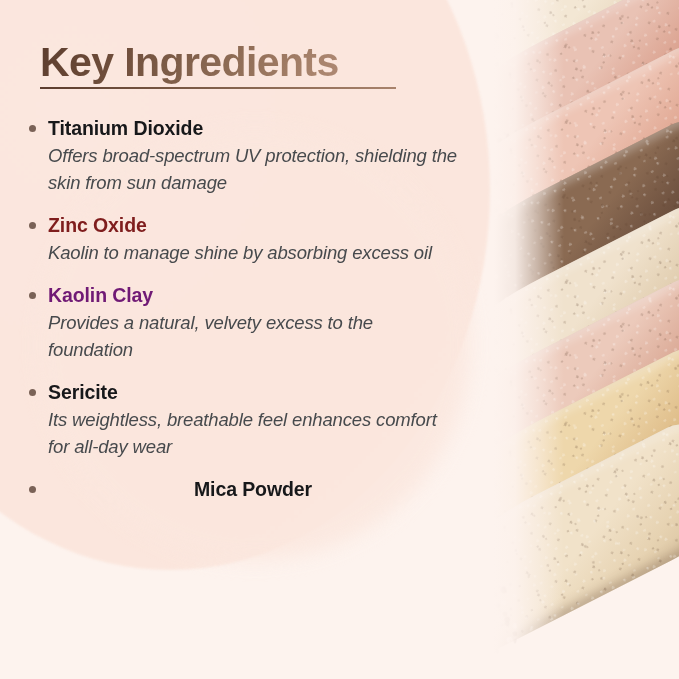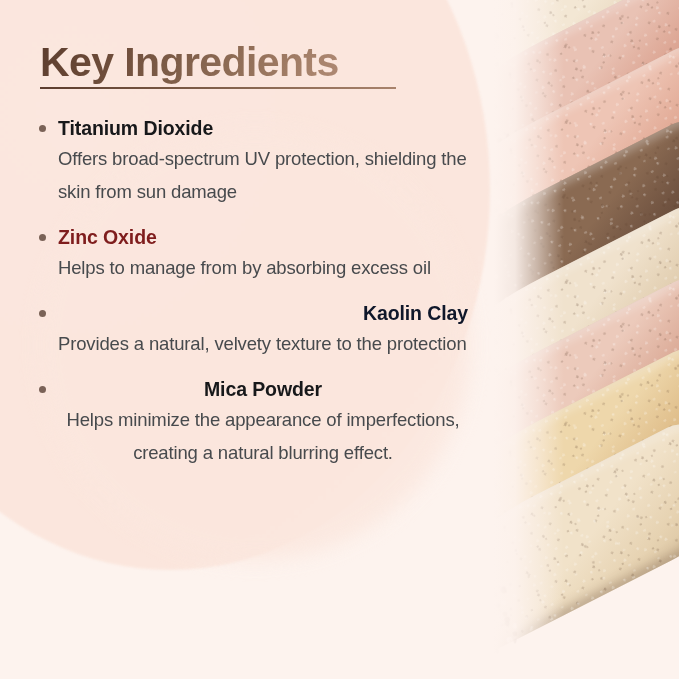--- a/index.html
+++ b/index.html
@@ -76,21 +76,21 @@
   }
   .title-underline {
     margin-top: 1px;
     height: 2px;
     width: 356px;
     background: linear-gradient(90deg, #5c3d2e 0%, #7d5c47 45%, #a8836c 100%);
   }
 
   ul.list {
     position: absolute;
-    left: 38px;
+    left: 28px;
     top: 116px;
     margin: 0;
     padding: 0;
     list-style: none;
     width: 430px;
   }
   li.item {
     position: relative;
     padding-left: 20px;
     margin-bottom: 17px;
@@ -111,24 +111,25 @@
     font-weight: bold;
     color: #17181a;
     line-height: 25px;
     letter-spacing: -0.1px;
     display: block;
   }
   .item-desc {
     font-size: 18.5px;
     font-weight: 400;
     color: #474a4d;
-    line-height: 33px;
+    line-height: 27px;
     letter-spacing: -0.15px;
     display: block;
     margin-top: 1px;
+    font-style: italic;
   }
 
   
   .swatches {
     position: absolute;
     right: 0;
     top: 0;
     width: 185px;
     height: 679px;
     overflow: hidden;
@@ -225,31 +226,35 @@
 
     <ul class="list" id="ingredient-list">
         <li class="item">
           <span class="bullet" style="background: rgb(122, 98, 87);"></span>
           <span class="item-title" style="color: rgb(23, 24, 26);">Titanium Dioxide</span>
           <span class="item-desc" style="color: rgb(71, 74, 77);">Offers broad-spectrum UV protection, shielding the skin from sun damage</span>
         </li>
         <li class="item">
           <span class="bullet" style="background: rgb(122, 98, 87);"></span>
           <span class="item-title" style="color: #7f1d1d;">Zinc Oxide</span>
-          <span class="item-desc" style="color: rgb(71, 74, 77);">Helps to manage from by absorbing excess oil</span>
-        </li>
-        <li class="item">
-          <span class="bullet" style="background: rgb(122, 98, 87);"></span>
-          <span class="item-title" style="color: #0f172a; text-align: right;">Kaolin Clay</span>
-          <span class="item-desc" style="color: rgb(71, 74, 77);">Provides a natural, velvety texture to the protection</span>
+          <span class="item-desc" style="color: rgb(71, 74, 77);">Kaolin to manage shine by absorbing excess oil</span>
+        </li>
+        <li class="item">
+          <span class="bullet" style="background: rgb(122, 98, 87);"></span>
+          <span class="item-title" style="color: #701a75;">Kaolin Clay</span>
+          <span class="item-desc" style="color: rgb(71, 74, 77);">Provides a natural, velvety excess to the foundation</span>
+        </li>
+        <li class="item">
+          <span class="bullet" style="background: rgb(122, 98, 87);"></span>
+          <span class="item-title" style="color: rgb(23, 24, 26);">Sericite</span>
+          <span class="item-desc" style="color: rgb(71, 74, 77);">Its weightless, breathable feel enhances comfort for all-day wear</span>
         </li>
         <li class="item">
           <span class="bullet" style="background: rgb(122, 98, 87);"></span>
           <span class="item-title" style="color: rgb(23, 24, 26);">Mica Powder</span>
-          <span class="item-desc" style="color: rgb(71, 74, 77);">Helps minimize the appearance of imperfections, creating a natural blurring effect.</span>
         </li>
       </ul>
 
   </div>
 
   <div class="swatches">
     <div class="swatch-inner" id="swatch-inner">
         <div class="band" style="top: 0px; height: 92px; background: linear-gradient(155deg, rgb(216, 183, 166) 0%, rgb(230, 207, 194) 22%, rgb(230, 207, 194) 52%, rgb(216, 183, 166) 74%, rgb(194, 155, 135) 100%);">
           <div class="grain"></div>
           <div class="crumbs"></div>

